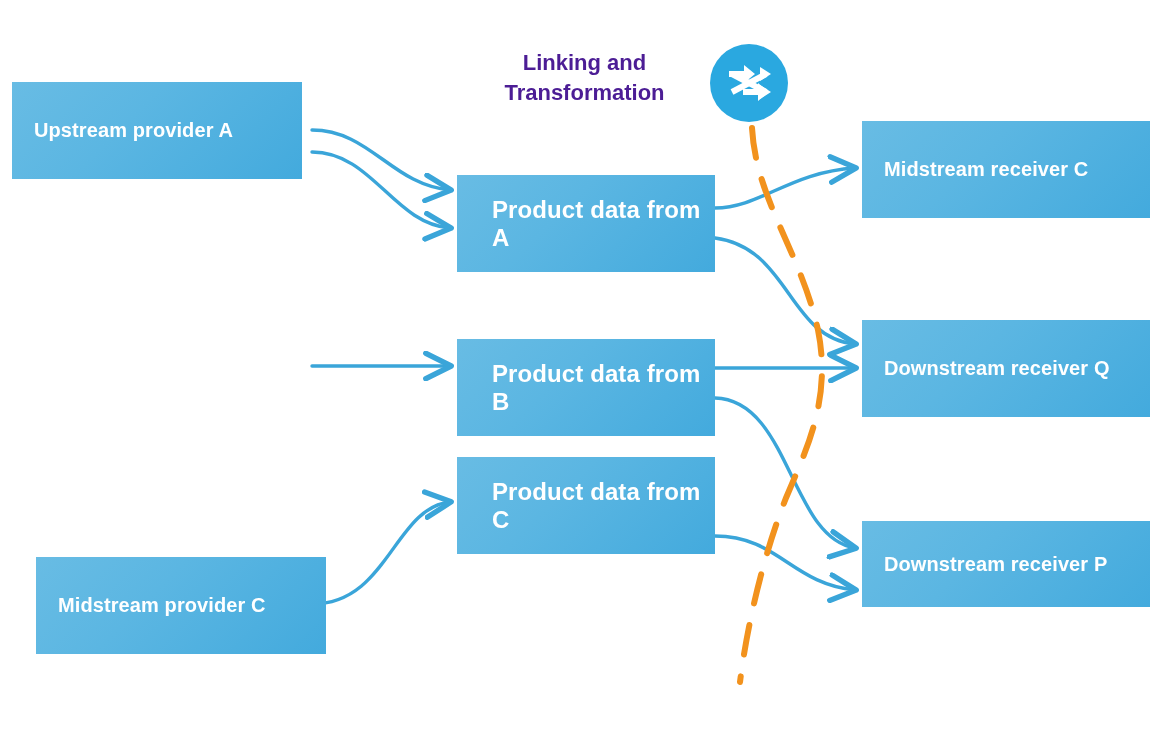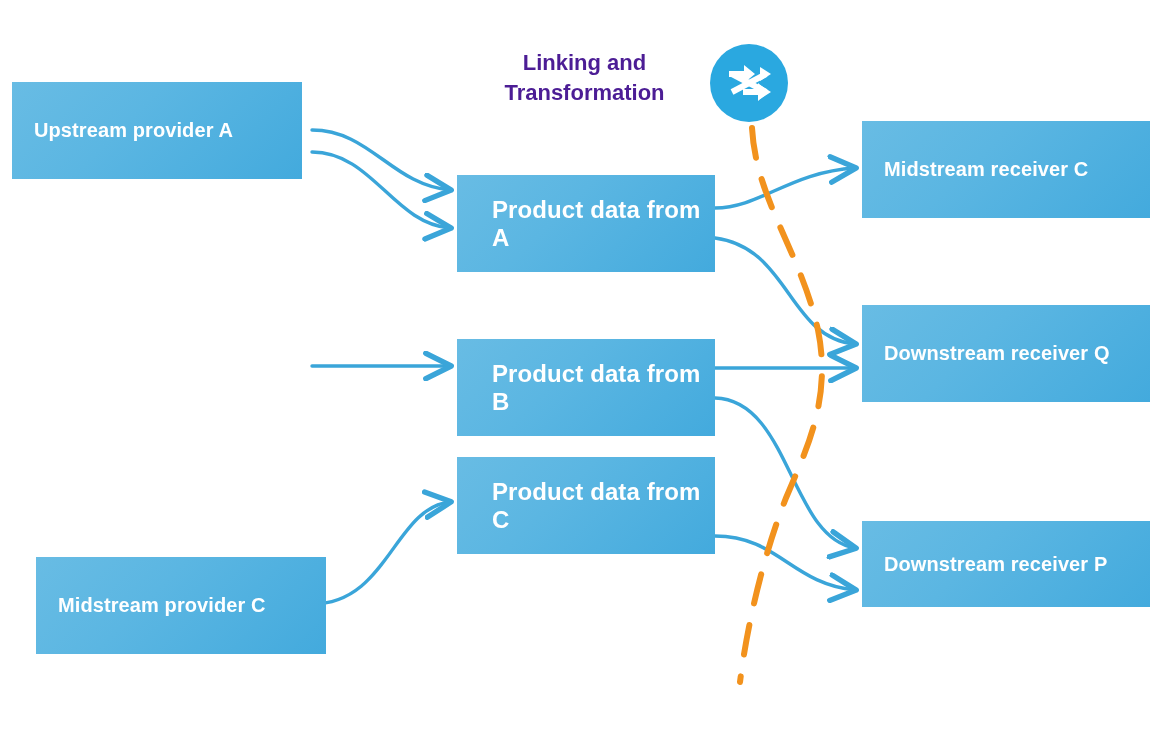--- a/index.html
+++ b/index.html
@@ -136,20 +136,20 @@
   <div class="node mid" style="left:457px; top:320px; width:258px; height:97px;margin-top:19px;">
     <span>Product data from B</span>
   </div>
   <div class="node mid" style="left:457px; top:457px; width:258px; height:97px;">
     <span>Product data from C</span>
   </div>
 
   <div class="node" style="left:862px; top:121px; width:288px; height:97px;">
     <span>Midstream receiver C</span>
   </div>
-  <div class="node" style="left:862px; top:305px; width:288px; height:97px;">
+  <div class="node" style="left:862px; top:320px; width:288px; height:97px;">
     <span>Downstream receiver Q</span>
   </div>
   <div class="node" style="left:862px; top:521px; width:288px; height:86px;">
     <span>Downstream receiver P</span>
   </div>
 
 </div>
 
 </body></html>

